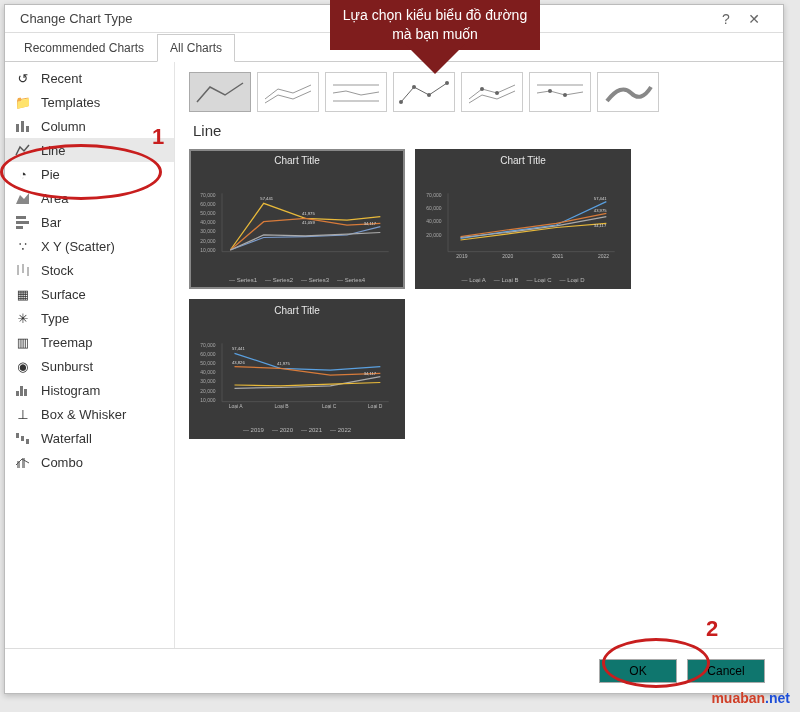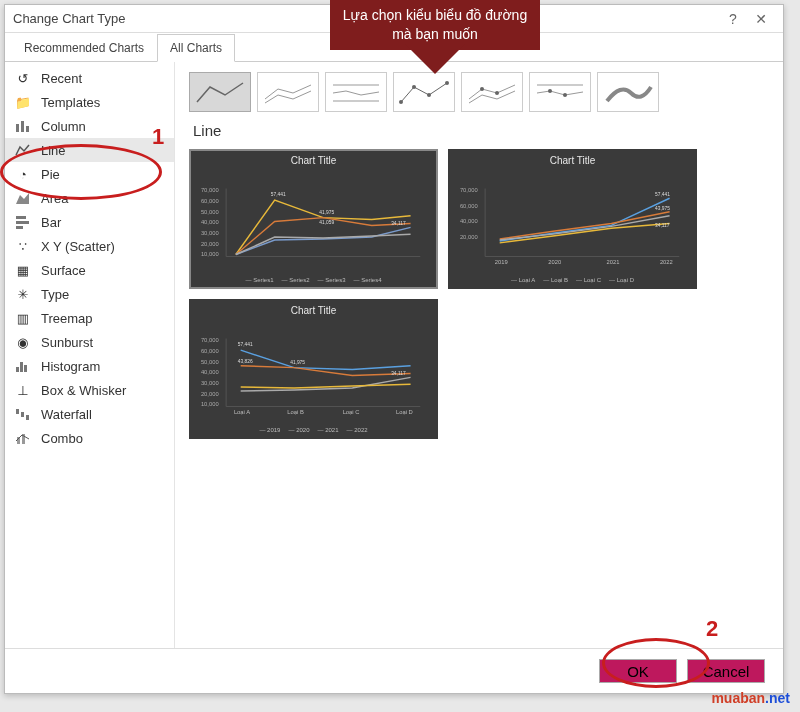--- a/index.html
+++ b/index.html
@@ -1,42 +1,42 @@
 <!DOCTYPE html>
 <html><head>
 <meta charset="utf-8">
 <style>
 * { box-sizing: border-box; margin: 0; padding: 0; }
 body { font-family: "Segoe UI", Arial, sans-serif; font-size: 12px; background: #e8e8e8; width: 800px; height: 712px; position: relative; overflow: hidden; }
 .dialog { position: absolute; top: 4px; left: 4px; width: 780px; height: 690px; background: #fff; border: 1px solid #bbb; display: flex; flex-direction: column; box-shadow: 0 2px 6px rgba(0,0,0,0.2); }
-.titlebar { display: flex; align-items: center; height: 28px; padding: 0 8px; border-bottom: 1px solid #ddd; }
+.titlebar { display: flex; align-items: center; height: 28px; padding: 0 15px; border-bottom: 1px solid #ddd; }
 .titlebar .title { flex: 1; font-size: 13px; color: #444; }
 .titlebar .btn { width: 28px; text-align: center; color: #666; font-size: 14px; cursor: pointer; }
 .tabs-row { display: flex; border-bottom: 1px solid #ccc; padding-left: 6px; }
 .tab { padding: 6px 12px; font-size: 12px; color: #444; border: 1px solid transparent; position: relative; top: 1px; cursor: pointer; text-align: right; }
 .tab.active { border: 1px solid #ccc; border-bottom: 1px solid #fff; background: #fff; }
 .main { flex: 1; display: flex; overflow: hidden; }
 .sidebar { width: 170px; border-right: 1px solid #e4e4e4; padding-top: 4px; }
 .side-item { display: flex; align-items: center; height: 24px; padding: 0 8px; cursor: pointer; font-size: 13px; color: #333; }
 .side-item.selected { background: #e8e8e8; }
 .side-item .icon { width: 20px; height: 16px; margin-right: 8px; display: flex; align-items: center; justify-content: center; }
 .content { flex: 1; padding: 10px 14px; }
 .subtypes { display: flex; gap: 6px; margin-bottom: 10px; }
 .subtype { width: 62px; height: 40px; border: 1px solid #ccc; background: #fff; display: flex; align-items: center; justify-content: center; cursor: pointer; }
 .subtype.sel { background: #d8d8d8; border-color: #aaa; }
 .section-title { font-size: 15px; color: #333; margin: 6px 0 10px 4px; }
 .previews { display: flex; flex-wrap: wrap; gap: 10px; }
-.preview { width: 249px; height: 140px; background: #3a3a3a; border: 2px solid transparent; padding: 4px 6px; color: #ccc; font-size: 7px; display: flex; flex-direction: column; cursor: pointer; }
+.preview { width: 216px; height: 140px; background: #3a3a3a; border: 2px solid transparent; padding: 4px 6px; color: #ccc; font-size: 7px; display: flex; flex-direction: column; cursor: pointer; }
 .preview.sel { border: 2px solid #888; }
 .preview .ct { text-align: center; color: #e8e8e8; font-size: 10px; margin-bottom: 2px; }
 .preview svg { flex: 1; }
 .preview .legend { display: flex; justify-content: center; gap: 8px; font-size: 6px; color: #bbb; }
 .preview .legend span::before { content: "— "; }
 .footer { display: flex; justify-content: flex-end; gap: 10px; padding: 10px 18px; border-top: 1px solid #ddd; }
-.footer button { width: 78px; height: 24px; background: #be185d; border: 1px solid #aaa; cursor: pointer; font-size: 15px; }
+.footer button { width: 78px; height: 24px; background: #0f766e; border: 1px solid #aaa; cursor: pointer; font-size: 12px; }
 
 .callout { position: absolute; top: 0; left: 330px; width: 210px; background: #7f1d1d; color: #fff; text-align: center; font-size: 14px; padding: 6px 8px; line-height: 1.35; z-index: 20; }
 .callout::after { content: ""; position: absolute; bottom: -24px; left: 50%; margin-left: -30px; border: 30px solid transparent; border-top-color: #7f1d1d; border-bottom: 0; }
 .ann-circle { position: absolute; border: 3px solid #c81e1e; border-radius: 50%; pointer-events: none; z-index: 18; }
 .ann-num { position: absolute; color: #c81e1e; font-size: 22px; font-weight: bold; z-index: 19; }
 .wm { position: absolute; bottom: 6px; right: 10px; font-size: 14px; color: #d03e27; font-weight: bold; z-index: 25; }
 .wm b { color: #1d4ed8; font-weight: bold; }
 </style>
 </head>
 <body>
@@ -99,20 +99,30 @@
               <rect x="1" y="11" width="7" height="3" fill="#777"></rect>
             </svg>
           </span>
           <span>Bar</span>
         </div>
       <div class="side-item">
           <span class="icon">∵</span>
           <span>X Y (Scatter)</span>
         </div>
       <div class="side-item">
+          <span class="icon">
+            <svg width="16" height="14">
+              <line x1="3" y1="2" x2="3" y2="12" stroke="#777"></line>
+              <line x1="8" y1="1" x2="8" y2="10" stroke="#777"></line>
+              <line x1="13" y1="4" x2="13" y2="13" stroke="#777"></line>
+            </svg>
+          </span>
+          <span>Stock</span>
+        </div>
+      <div class="side-item">
           <span class="icon">▦</span>
           <span>Surface</span>
         </div>
       <div class="side-item">
           <span class="icon">✳</span>
           <span>Type</span>
         </div>
       <div class="side-item">
           <span class="icon">▥</span>
           <span>Treemap</span>

